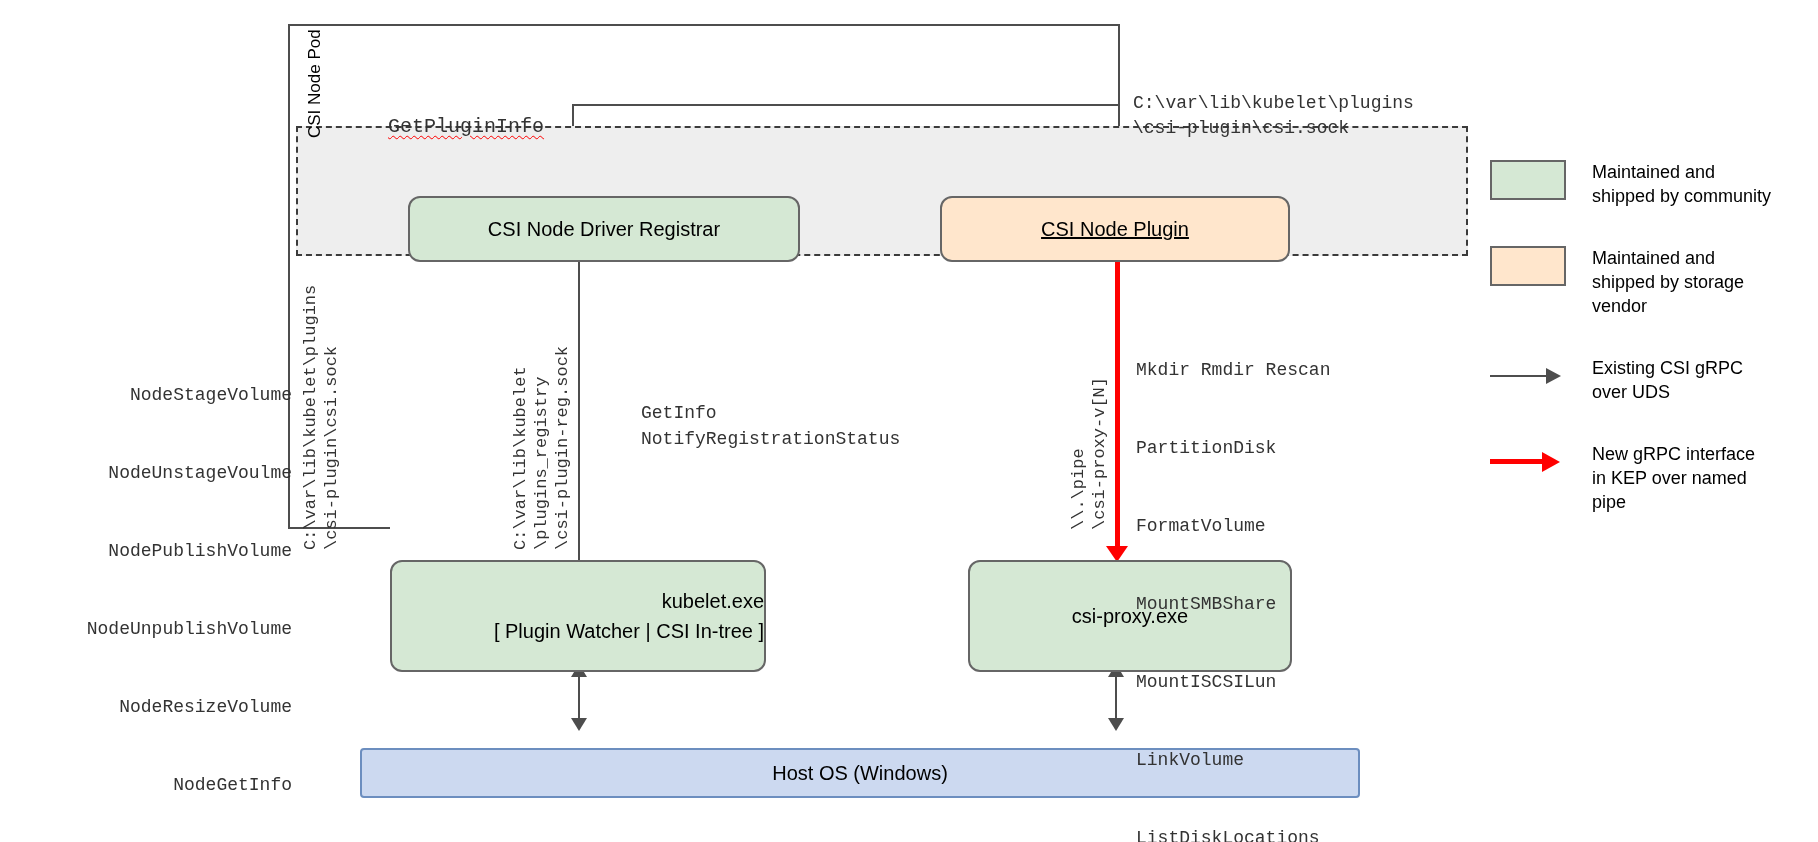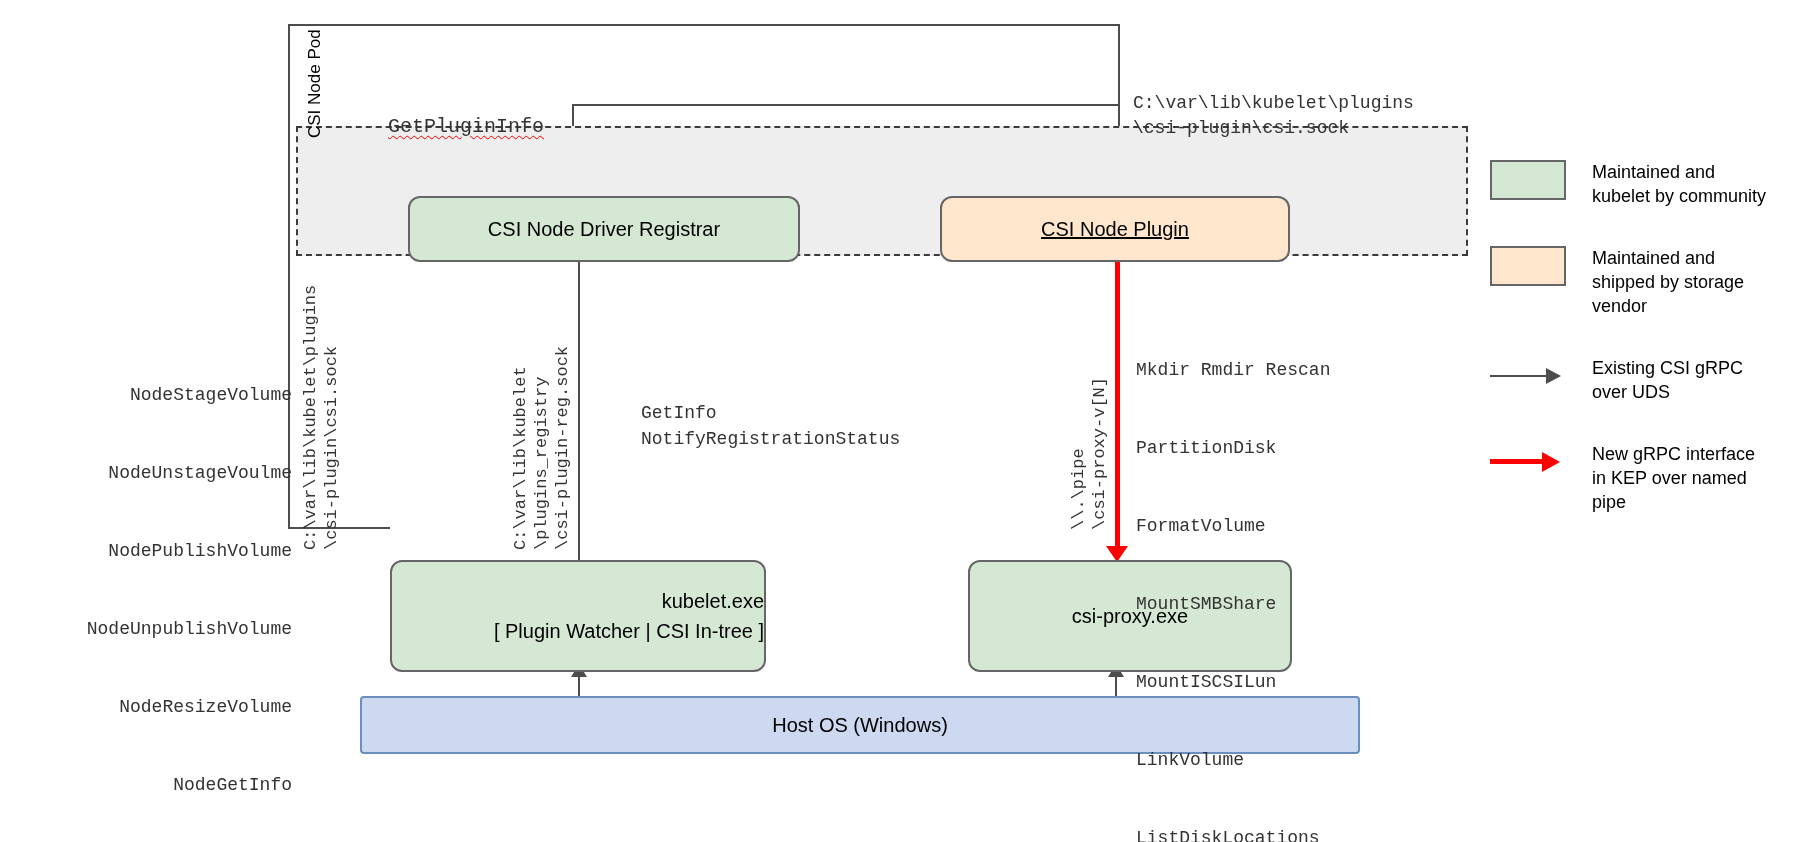--- a/index.html
+++ b/index.html
@@ -219,21 +219,21 @@
 
   <div class="node-box green" style="left:390px; top:560px; width:376px; height:112px;align-items:flex-end;">
     <span>kubelet.exe</span>
     <span>[ Plugin Watcher | CSI In-tree ]</span>
   </div>
 
   <div class="node-box green" style="left:968px; top:560px; width:324px; height:112px;">
     <span>csi-proxy.exe</span>
   </div>
 
-  <div class="node-box blue" style="left:360px; top:696px; width:1000px; height:58px; font-size:20px;">
+  <div class="node-box blue" style="left:360px; top:748px; width:1000px; height:50px; font-size:20px;">
     <span>Host OS (Windows)</span>
   </div>
 
   <div class="mono-block spell" style="left:388px; top:116px; font-size:20px;">GetPluginInfo</div>
 
   <div class="mono-block" style="left:1133px; top:91px; line-height:25px;">C:\var\lib\kubelet\plugins
 \csi-plugin\csi.sock</div>
 
   <div class="mono-block" style="left:600px; top:400px; line-height:26px;margin-left:41px;">GetInfo
 NotifyRegistrationStatus</div>
@@ -268,21 +268,21 @@
 \plugins_registry
 \csi-plugin-reg.sock</div>
 
   <div class="rot-label" style="left:1068px; top:530px;">\\.\pipe
 \csi-proxy-v[N]</div>
 
   <div id="legend">
 
     <div class="legend-row">
       <div class="legend-swatch green"></div>
-      <div class="legend-text">Maintained and kubelet by community</div>
+      <div class="legend-text">Maintained and shipped by community</div>
     </div>
 
     <div class="legend-row">
       <div class="legend-swatch yellow"></div>
       <div class="legend-text">Maintained and shipped by storage vendor</div>
     </div>
 
     <div class="legend-row">
       <div class="legend-arrowbox">
         <div class="shaft"></div>

